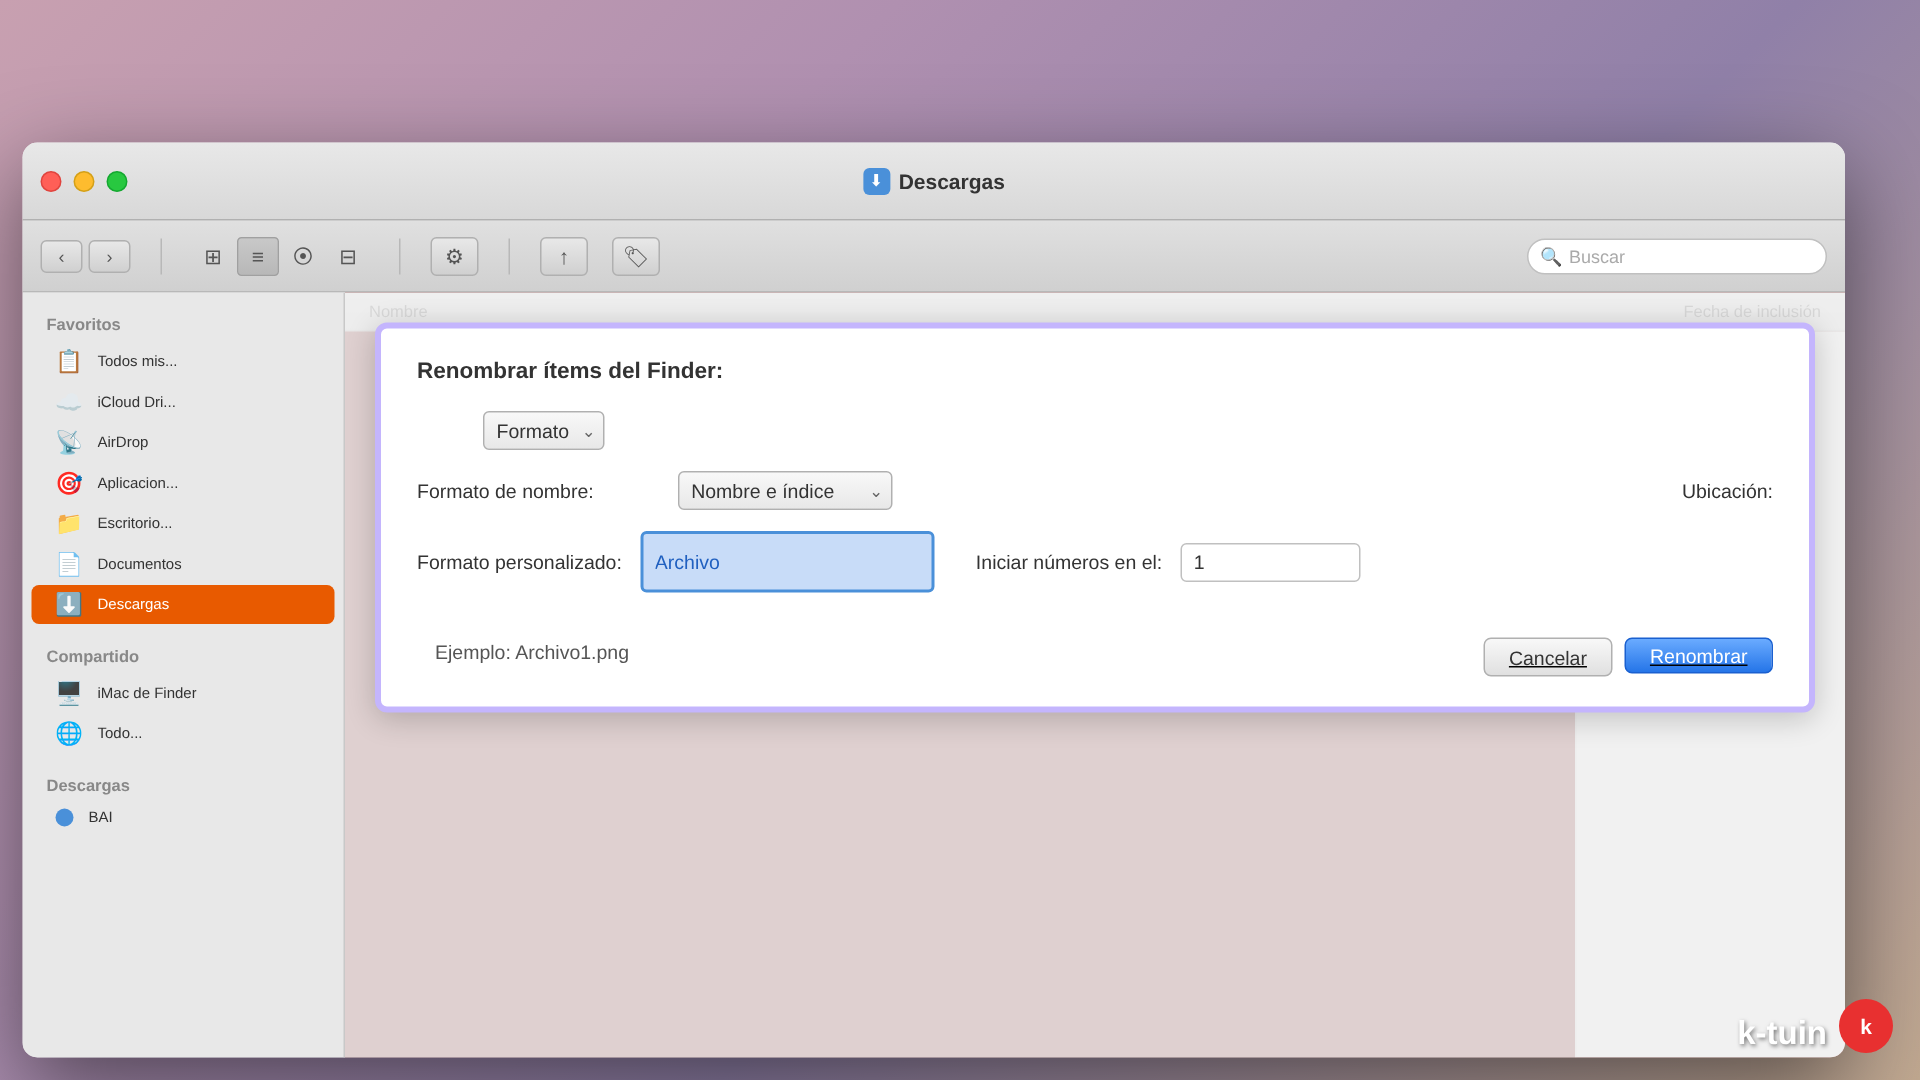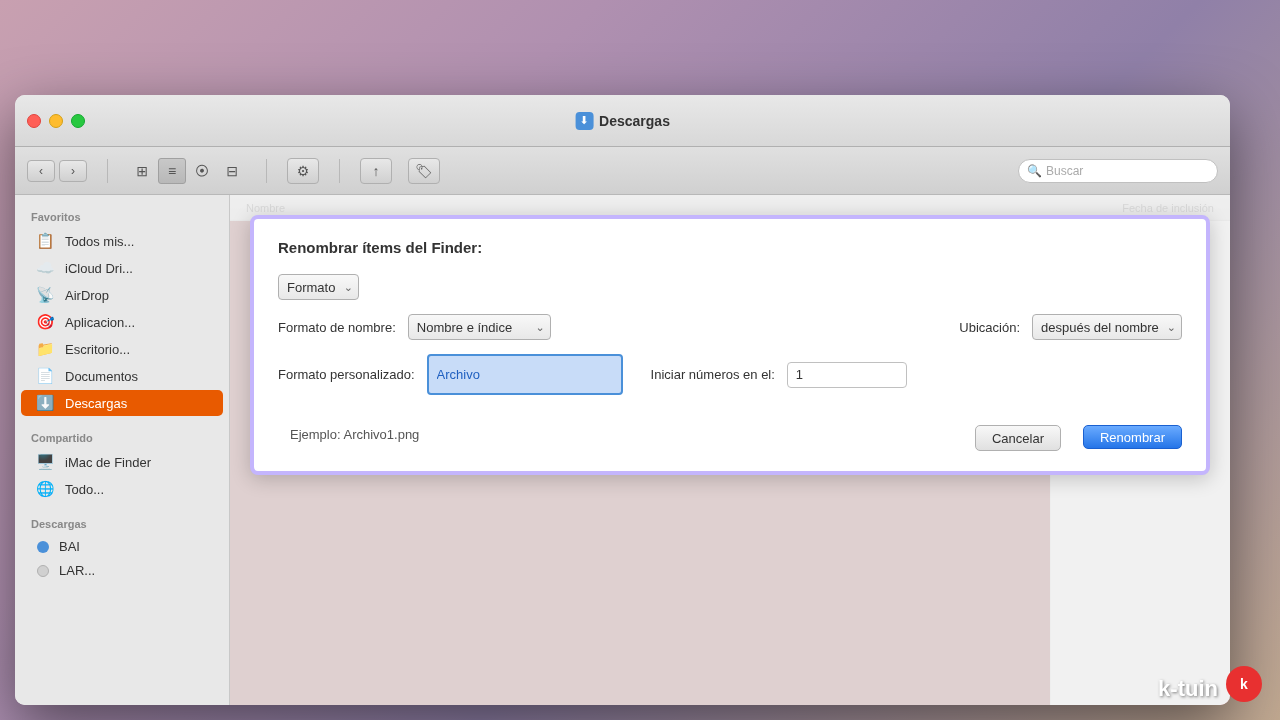--- a/index.html
+++ b/index.html
@@ -240,21 +240,21 @@
       width: 18px;
       height: 18px;
       display: flex;
       align-items: center;
       justify-content: center;
       font-size: 15px;
       flex-shrink: 0;
     }
 
     .sidebar-label {
-      font-size: 13px;
+      font-size: 10px;
       overflow: hidden;
       text-overflow: ellipsis;
       white-space: nowrap;
     }
 
     .etiqueta-dot {
       width: 12px;
       height: 12px;
       border-radius: 50%;
       flex-shrink: 0;
@@ -333,20 +333,21 @@
       height: 26px;
       background: linear-gradient(to bottom, #f8f8f8, #e8e8e8);
       border: 1px solid #b0b0b0;
       border-radius: 4px;
       padding: 0 22px 0 8px;
       font-size: 13px;
       color: #333;
       appearance: none;
       cursor: pointer;
       position: relative;
+      margin-left: 44px;
     }
 
     .select-wrapper {
       position: relative;
       display: inline-flex;
       align-items: center;
     }
 
     .select-wrapper::after {
       content: '⌄';
@@ -387,22 +388,23 @@
     .example-text {
       font-size: 13px;
       color: #555;
       margin-top: 8px;
       margin-left: 12px;
     }
 
     .panel-buttons {
       display: flex;
       justify-content: flex-end;
-      gap: 22px;
+      gap: 8px;
       margin-top: 16px;
+      text-decoration: underline;
     }
 
     .btn-cancel {
       height: 26px;
       padding: 0 16px;
       background: linear-gradient(to bottom, #f8f8f8, #e0e0e0);
       border: 1px solid #b0b0b0;
       border-radius: 5px;
       font-size: 13px;
       color: #333;
@@ -547,24 +549,20 @@
         <div class="sidebar-icon">🌐</div>
         <span class="sidebar-label">Todo...</span>
       </div>
 
       <div class="sidebar-section-title" style="margin-top:12px">Descargas</div>
 
       <div class="sidebar-item">
         <div class="etiqueta-dot" style="background:#4a90d9"></div>
         <span class="sidebar-label">BAI</span>
       </div>
-      <div class="sidebar-item">
-        <div class="etiqueta-dot" style="background:#d0d0d0;border:1px solid #b0b0b0"></div>
-        <span class="sidebar-label">LAR...</span>
-      </div>
     </div>
 
     <div class="file-area">
 
       <div class="column-headers">
         <span class="col-header name">Nombre</span>
         <span class="col-header date">Fecha de inclusión</span>
       </div>
 
       <div style="position:absolute;right:0;top:26px;width:180px;background:#f8f8f8;border-left:1px solid #e0e0e0;padding:8px 12px;bottom:0">
@@ -591,26 +589,20 @@
           <div class="panel-row">
             <span class="panel-label">Formato de nombre:</span>
             <div class="select-wrapper">
               <select class="panel-select">
                 <option>Nombre e índice</option>
                 <option>Nombre y contador</option>
                 <option>Nombre e fecha</option>
               </select>
             </div>
             <span class="panel-label" style="margin-left:auto">Ubicación:</span>
-            <div class="select-wrapper">
-              <select class="panel-select">
-                <option>después del nombre</option>
-                <option>antes del nombre</option>
-              </select>
-            </div>
           </div>
 
           <div class="panel-row">
             <span class="panel-label">Formato personalizado:</span>
             <input class="panel-input selected" type="text" value="Archivo" style="">
             <span class="panel-label" style="margin-left:16px">Iniciar números en el:</span>
             <input class="panel-input-plain" type="text" value="1" style="width: 120px;">
           </div>
 
           <div style="display:flex;align-items:center;justify-content:space-between;margin-top:4px">

